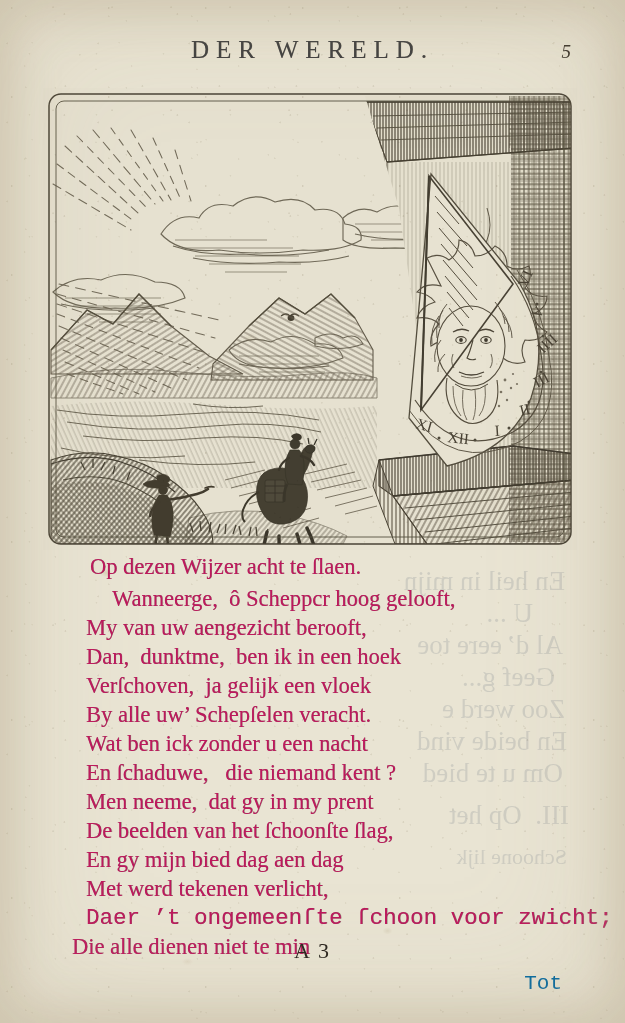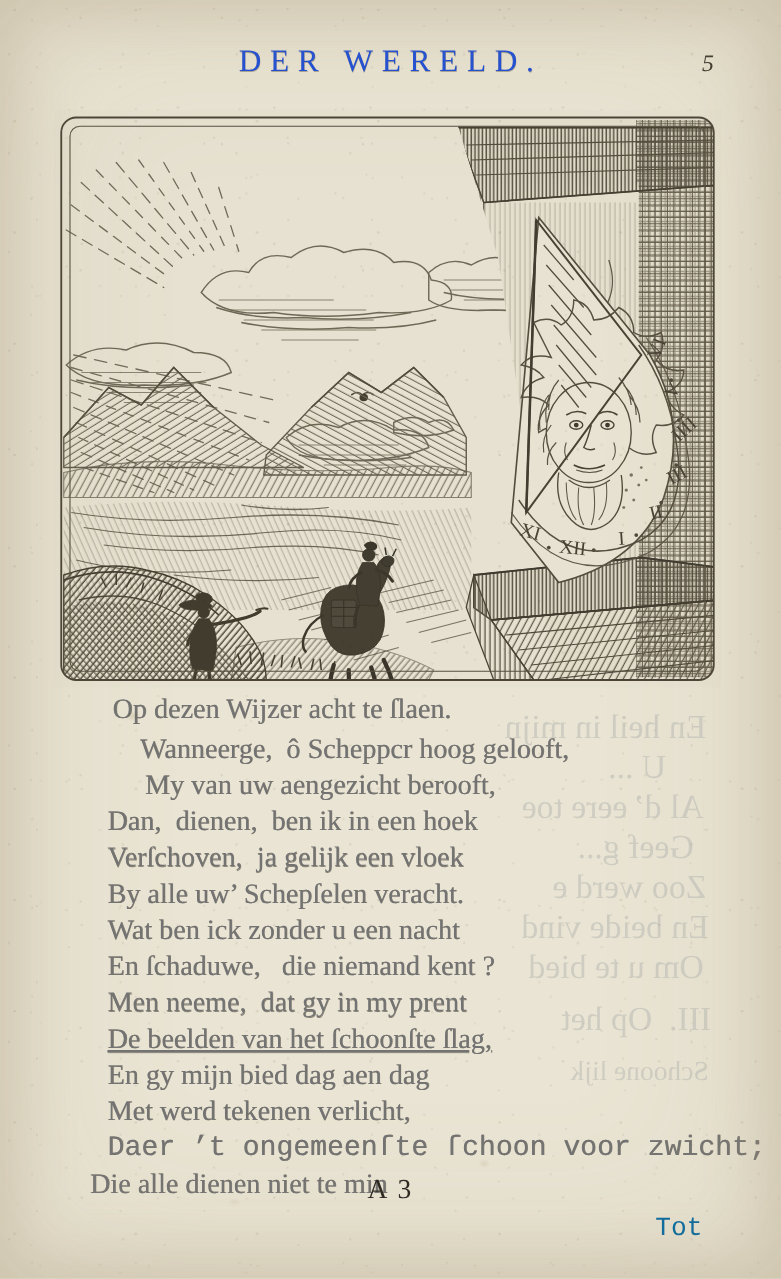--- a/index.html
+++ b/index.html
@@ -53,41 +53,41 @@
     box-shadow:inset 0 0 46px 14px rgba(160,145,110,.28),
                inset 0 0 110px 40px rgba(170,155,120,.13);
   }
 
   
   #head{
     position:absolute;left:0;top:36px;width:625px;height:34px;
   }
   #head-title{
     position:absolute;left:0;right:0;top:0;text-align:center;
-    font-size:25px;letter-spacing:7px;color:#1d4ed8;
+    font-size:25px;letter-spacing:7px;color:#404040;
     font-family:"Liberation Serif",serif;
     text-shadow:.3px .3px 0 rgba(60,50,35,.35);
   }
   #page-no{
     position:absolute;right:54px;top:5px;
     font-size:19px;color:#3a342a;font-style:italic;
   }
 
   
   #plate{
     position:absolute;left:43px;top:88px;width:534px;height:462px;
   }
   #plate svg{display:block;width:534px;height:462px;}
 
   
   #verse{
     position:absolute;left:0;top:556px;width:625px;
   }
   .vline{
-    font-size:22.5px;line-height:1;color:#737373;white-space:pre;
+    font-size:22.5px;line-height:1;color:#be185d;white-space:pre;
     font-family:"Liberation Serif",serif;
     text-shadow:.35px .25px .3px rgba(50,42,30,.5);
   }
 
   
   #sig{
     position:absolute;left:0;top:938px;width:625px;text-align:center;
     font-size:22px;color:#2b2620;letter-spacing:2px;
   }
   #catch{
@@ -452,28 +452,28 @@
   </g>
 
   <rect x="6" y="6" width="522" height="450" rx="12" ry="12" fill="none" stroke="#4a4336" stroke-width="1.5"></rect>
   <rect x="13" y="13" width="508" height="436" rx="8" ry="8" fill="none" stroke="#56503f" stroke-width=".9"></rect>
 </svg>
 </div>
 
 <div id="verse">
   <div class="vline" style="position:absolute;left:90px;top:0px;">Op dezen Wijzer acht te ſlaen.</div>
   <div class="vline" style="position:absolute;left:112px;top:32px;">Wanneerge,  ô Scheppcr hoog gelooft,</div>
-  <div class="vline" style="position:absolute;left:86px;top:61px;margin-left:30px;">My van uw aengezicht berooft,</div>
-  <div class="vline" style="position:absolute;left:86px;top:90px;">Dan,  dienen,  ben ik in een hoek</div>
+  <div class="vline" style="position:absolute;left:86px;top:61px;">My van uw aengezicht berooft,</div>
+  <div class="vline" style="position:absolute;left:86px;top:90px;">Dan,  dunktme,  ben ik in een hoek</div>
   <div class="vline" style="position:absolute;left:86px;top:119px;">Verſchoven,  ja gelijk een vloek</div>
   <div class="vline" style="position:absolute;left:86px;top:148px;">By alle uw’ Schepſelen veracht.</div>
   <div class="vline" style="position:absolute;left:86px;top:177px;">Wat ben ick zonder u een nacht</div>
   <div class="vline" style="position:absolute;left:86px;top:206px;">En ſchaduwe,   die niemand kent ?</div>
   <div class="vline" style="position:absolute;left:86px;top:235px;">Men neeme,  dat gy in my prent</div>
-  <div class="vline" style="position:absolute;left:86px;top:264px;text-decoration:underline;">De beelden van het ſchoonſte ſlag,</div>
+  <div class="vline" style="position:absolute;left:86px;top:264px;">De beelden van het ſchoonſte ſlag,</div>
   <div class="vline" style="position:absolute;left:86px;top:293px;">En gy mijn bied dag aen dag</div>
   <div class="vline" style="position:absolute;left:86px;top:322px;">Met werd tekenen verlicht,</div>
   <div class="vline" style="position:absolute;left:86px;top:351px;font-family:Liberation Mono, monospace;">Daer ’t ongemeenſte ſchoon voor zwicht;</div>
   <div class="vline" style="position:absolute;left:72px;top:380px;">Die alle dienen niet te min</div>
 </div>
 
 <div id="sig">A 3</div>
 <div id="catch">Tot</div>
 
 <div id="grain"></div>

